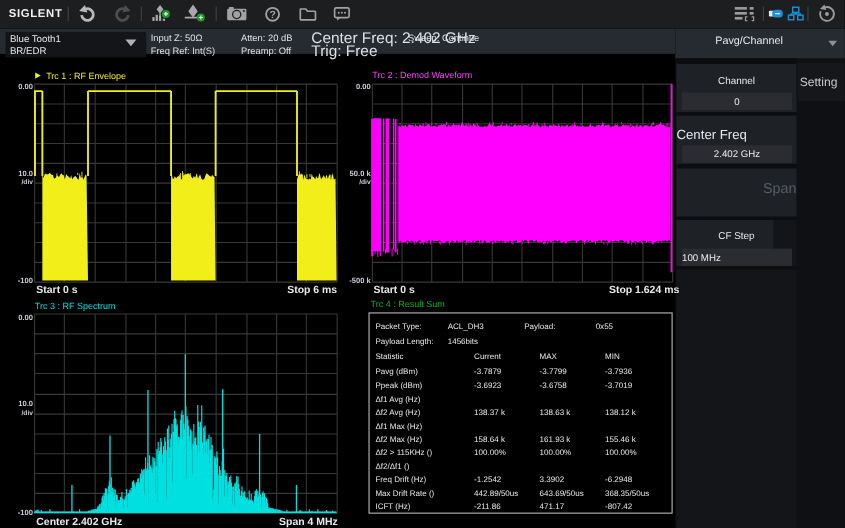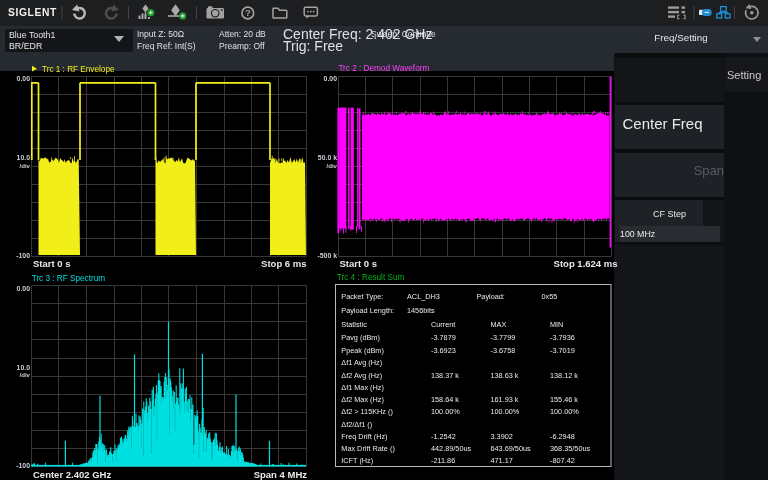--- a/index.html
+++ b/index.html
@@ -69,40 +69,45 @@
     <g stroke="#1e8fd5" stroke-width="1.3" fill="none">
       <rect x="720.6" y="6.6" width="5.6" height="4.6"></rect>
       <rect x="716.8" y="13.8" width="4.8" height="4.2"></rect>
       <rect x="725.2" y="13.8" width="4.8" height="4.2"></rect>
       <path d="M723.4 11.2v1.5M719.2 13.8v-1.1h8.4v1.1"></path>
     </g>
     <path d="M749.85 6.71A6.3 6.3 0 1 1 746.09 10.04" stroke="#9b9b9b" stroke-width="1.7" fill="none"></path>
     <path d="M745.48 8.13L749.53 4.08L751.13 9.03Z" fill="#9b9b9b"></path>
     <circle cx="751.8" cy="12.7" r="1.8" fill="#9b9b9b"></circle>
   </svg>
-<div style="position:absolute;left:0;top:26px;width:613.5px;height:45px;background:#262a31">
+<div style="position:absolute;left:0;top:26px;width:613.5px;height:23px;background:#262a31">
     <div style="position:absolute;left:5px;top:3px;width:128px;height:23px;background:#131518"></div>
     <div style="position:absolute;left:9px;top:4px;color:#e6e6e6;font-size:8.8px;line-height:11px">Blue Tooth1<br>BR/EDR</div>
     <div style="position:absolute;left:114px;top:10px;width:0;height:0;border-left:5px solid transparent;border-right:5px solid transparent;border-top:6px solid #aeb2b8"></div>
     <div style="position:absolute;left:137px;top:2.0px;color:#dde0e4;font-size:8.5px;line-height:12.2px;white-space:nowrap">Input Z: 50Ω<br>Freq Ref: Int(S)</div>
     <div style="position:absolute;left:219px;top:2.0px;color:#dde0e4;font-size:8.5px;line-height:12.2px;white-space:nowrap">Atten: 20 dB<br>Preamp: Off</div>
     <div style="position:absolute;left:283px;top:2.0px;color:#dde0e4;font-size:14px;line-height:12.2px;white-space:nowrap">Center Freq: 2.402 GHz<br>Trig: Free</div>
     <div style="position:absolute;left:371px;top:2.0px;color:#dde0e4;font-size:8.5px;line-height:12.2px;white-space:nowrap">Sweep: Continue<br></div>
   </div>
 <div style="position:absolute;left:613.5px;top:26px;width:154.5px;height:454px;background:#101114">
     <div style="position:absolute;left:0.5px;top:0;width:154px;height:27px;background:#262a31">
-      <div style="position:absolute;left:0;top:6px;width:134px;text-align:center;color:#e8e8e8;font-size:9.8px">Freq/Setting</div>
+      <div style="position:absolute;left:0;top:6px;width:134px;text-align:center;color:#e8e8e8;font-size:9.8px">Pavg/Channel</div>
       <div style="position:absolute;left:139px;top:11px;width:0;height:0;border-left:4.5px solid transparent;border-right:4.5px solid transparent;border-top:5px solid #8d9095"></div>
     </div>
     <div style="position:absolute;left:1.5px;top:29px;width:109px;height:425px;background:#141519"></div>
     <div style="position:absolute;left:111.5px;top:29px;width:43px;height:425px;background:#0f1013"></div>
     <div style="position:absolute;left:111.5px;top:30.5px;width:43px;height:35px;background:#16171a"></div>
     <div style="position:absolute;left:113.5px;top:42.5px;color:#c9c9c9;font-size:11px">Setting</div>
+    <div style="position:absolute;left:1.5px;top:31.5px;width:109px;height:44px;background:#1e2126">
+      <div style="position:absolute;left:0;top:10px;width:109px;text-align:center;color:#e8eaec;font-size:9px">Channel</div>
+      <div style="position:absolute;left:5px;top:26.5px;width:100px;height:16px;background:#2a2c31;text-align:center;color:#e8eaec;font-size:8.8px;line-height:16px">0</div>
+    </div>
     <div style="position:absolute;left:1.5px;top:79px;width:109px;height:44px;background:#1e2126">
-      <div style="position:absolute;left:0;top:10px;width:95px;text-align:center;color:#e8eaec;font-size:15px">Center Freq</div>
+      <div style="position:absolute;left:0;top:10px;width:95px;text-align:left;color:#e8eaec;font-size:12px">Center Freq</div>
+      <div style="position:absolute;left:5px;top:26.5px;width:100px;height:16px;background:#2a2c31;text-align:center;color:#e8eaec;font-size:8.8px;line-height:16px">2.402 GHz</div>
     </div>
     <div style="position:absolute;left:1.5px;top:126.5px;width:109px;height:44px;background:#1e2126">
       <div style="position:absolute;left:0;top:10px;width:109px;text-align:right;color:#585d63;font-size:13px">Span</div>
     </div>
     <div style="position:absolute;left:1.5px;top:173px;width:88px;height:42.5px;background:#1e2126">
       <div style="position:absolute;left:0;top:10px;width:109px;text-align:center;color:#e8eaec;font-size:9px">CF Step</div>
       <div style="position:absolute;left:5px;top:26.5px;width:100px;height:16px;background:#2a2c31;text-align:left;color:#e8eaec;font-size:8.8px;line-height:16px">100 MHz</div>
     </div>
     <div style="position:absolute;left:1.5px;top:27px;width:109px;height:4.5px;background:#0c0d0f"></div>
     <div style="position:absolute;left:1.5px;top:75.5px;width:109px;height:3.5px;background:#0c0d0f"></div>

